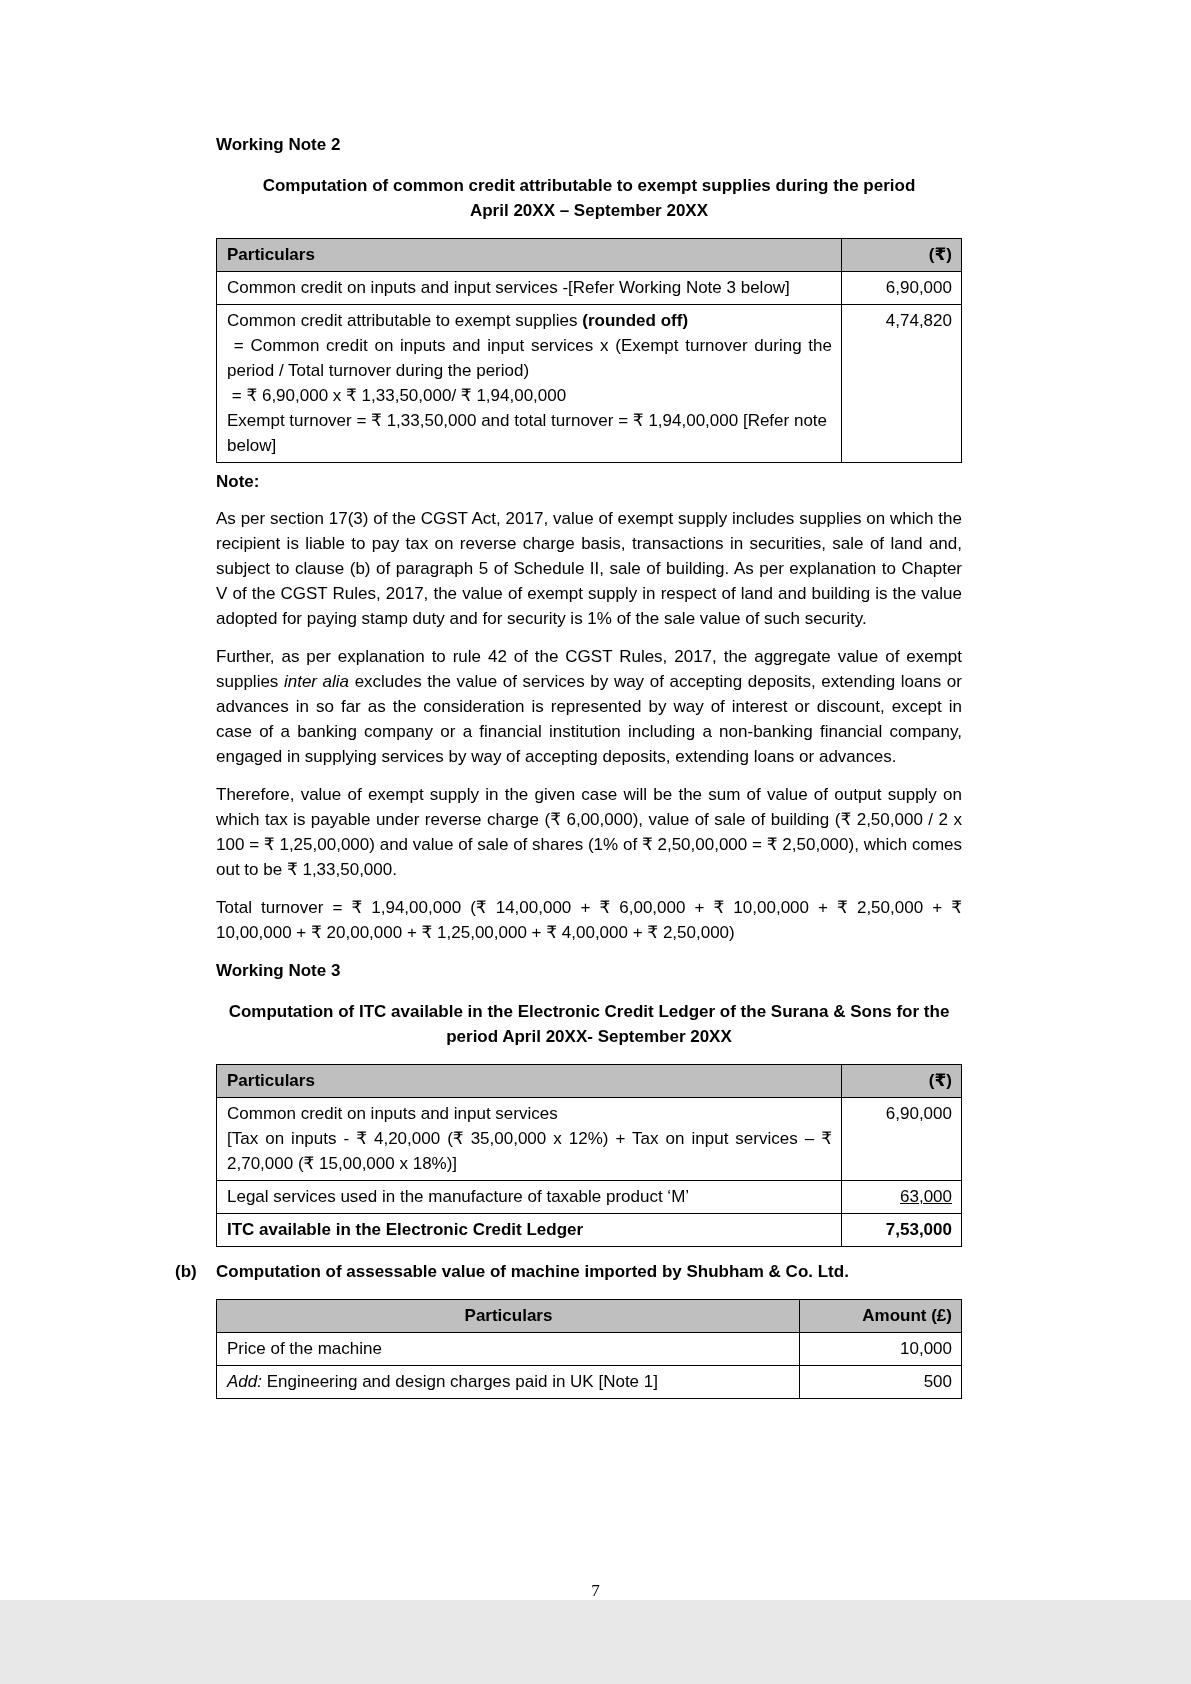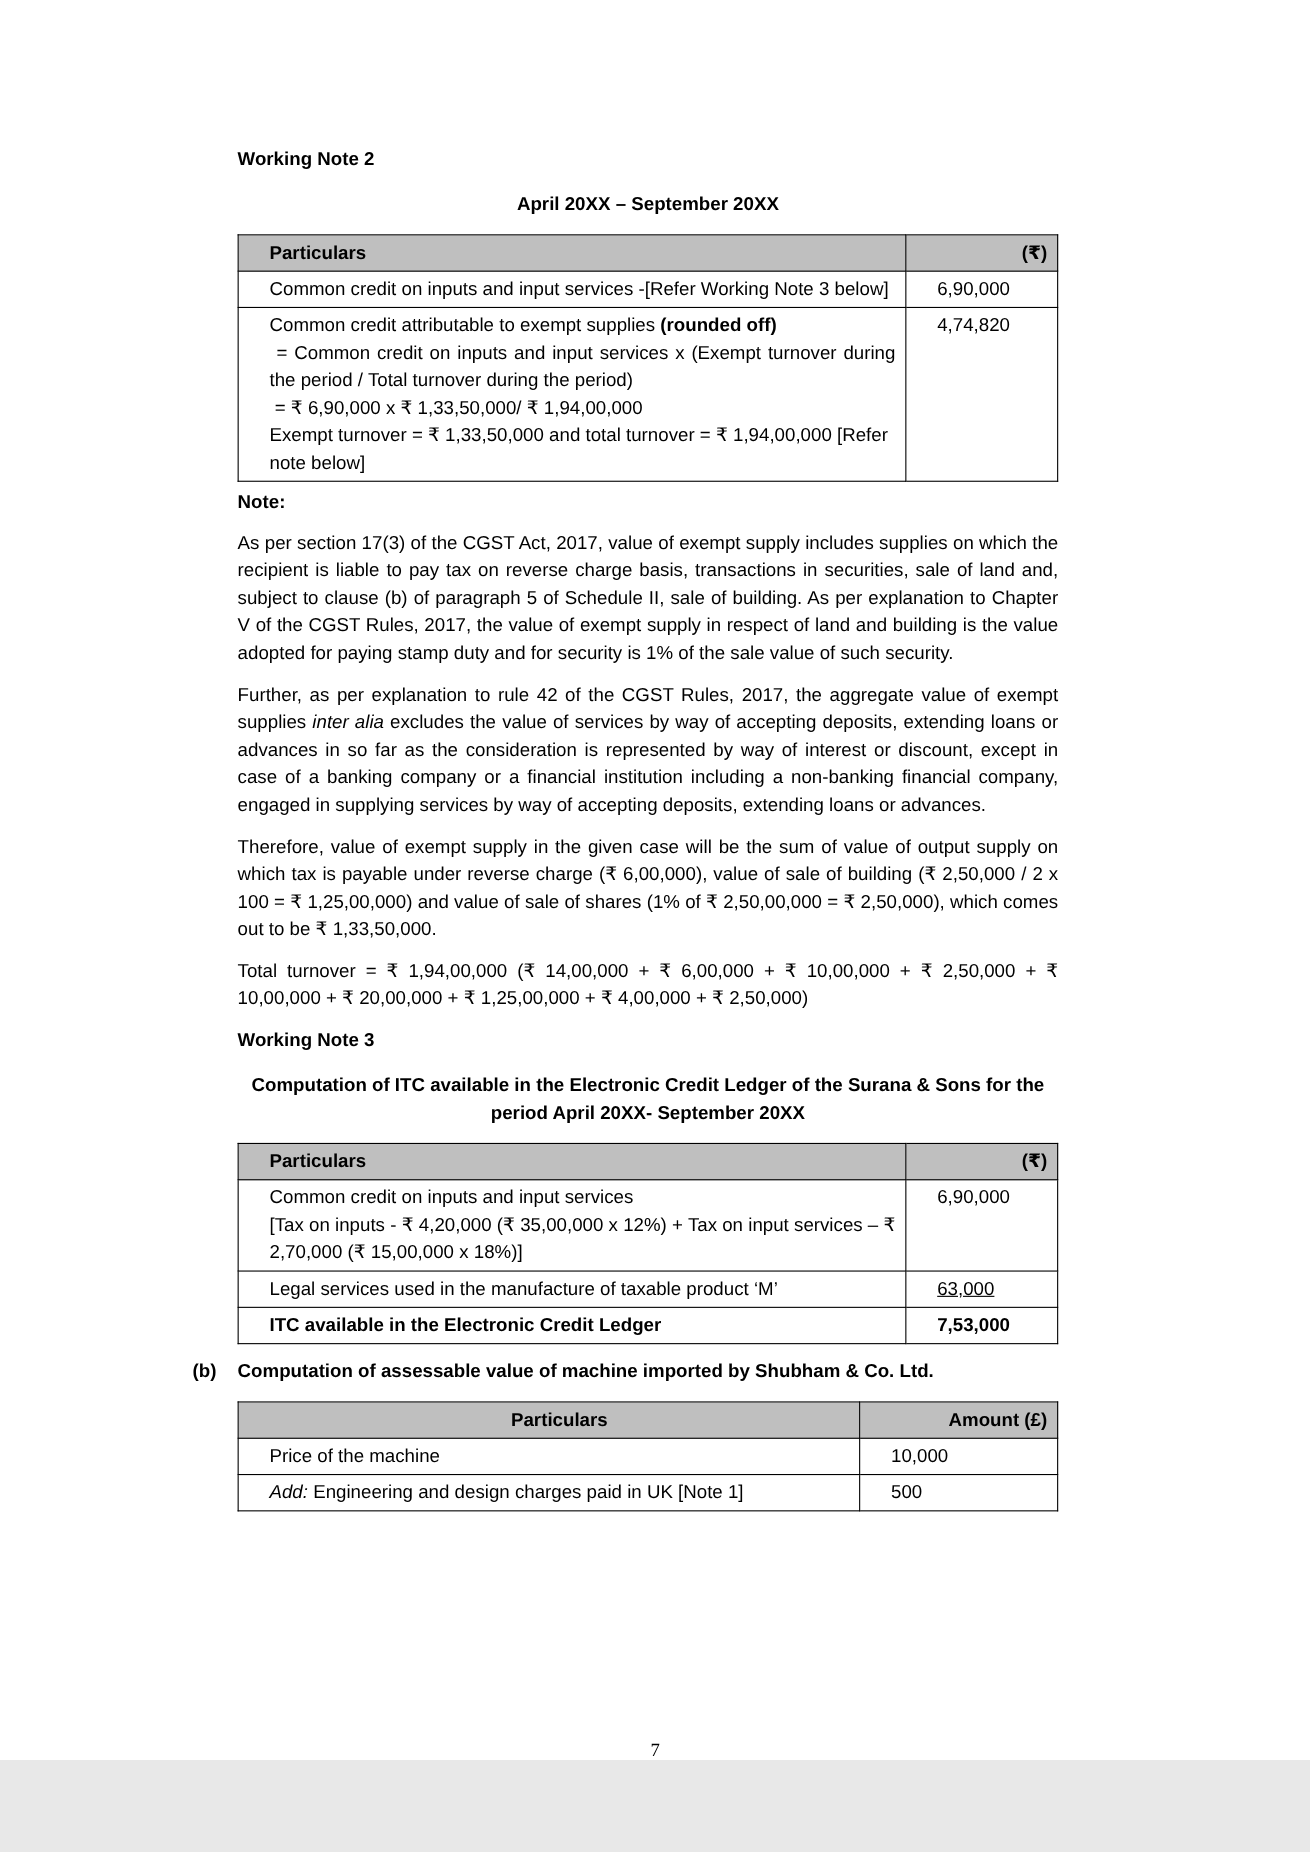--- a/index.html
+++ b/index.html
@@ -9,24 +9,24 @@
     font-family:"Liberation Sans","DejaVu Sans",sans-serif;
     font-size:17px; line-height:25px;
   }
   .content { position:absolute; left:216px; top:132px; width:746px; }
   .b { font-weight:bold; }
   .i { font-style:italic; }
   .u { text-decoration:underline; }
   .wn-heading { font-weight:bold; margin:0 0 16px 0; }
   .center-title { font-weight:bold; text-align:center; margin:0 0 15px 0; }
   .doc-table { border-collapse:collapse; width:100%; margin:0 0 6px 0; }
-  .doc-table td, .doc-table th { border:1.5px solid #000; padding:3px 9px 4px 28px; vertical-align:top; }
+  .doc-table td, .doc-table th { border:1.5px solid #000; padding:3px 9px 4px 10px; vertical-align:top; }
   .doc-table th { background:#bfbfbf; font-weight:bold; text-align:left; }
   .amt-col { width:100px; }
-  .amt { white-space:nowrap; }
+  .amt { text-align:right; white-space:nowrap; }
   th.amt { text-align:right; }
   .cell-line { white-space:pre-wrap; }
   .just { text-align:justify; }
   .note-label { font-weight:bold; margin:4px 0 12px 0; }
   .para { text-align:justify; margin:0 0 13px 0; }
   .sec-b { position:relative; font-weight:bold; margin:12px 0 15px 0; }
   .sec-b-marker { position:absolute; left:-41px; top:0; }
   .t3 .amt-col { width:142px; }
   .t3 th.part-center { text-align:center; }
   .indent-cell { padding-left:50px; }
@@ -41,20 +41,21 @@
 </style>
 </head>
 <body>
 
 <div class="page">
   <div class="content">
 
     <div class="wn-heading">Working Note 2</div>
 
     <div class="center-title">
+      <div>Computation of common credit attributable to exempt supplies during the period</div>
       <div>April 20XX – September 20XX</div>
     </div>
 
     <table class="doc-table">
       <tbody>
           <tr>
         <th>Particulars</th>
         <th class="amt-col amt">(₹)</th>
       </tr>
       <tr>

